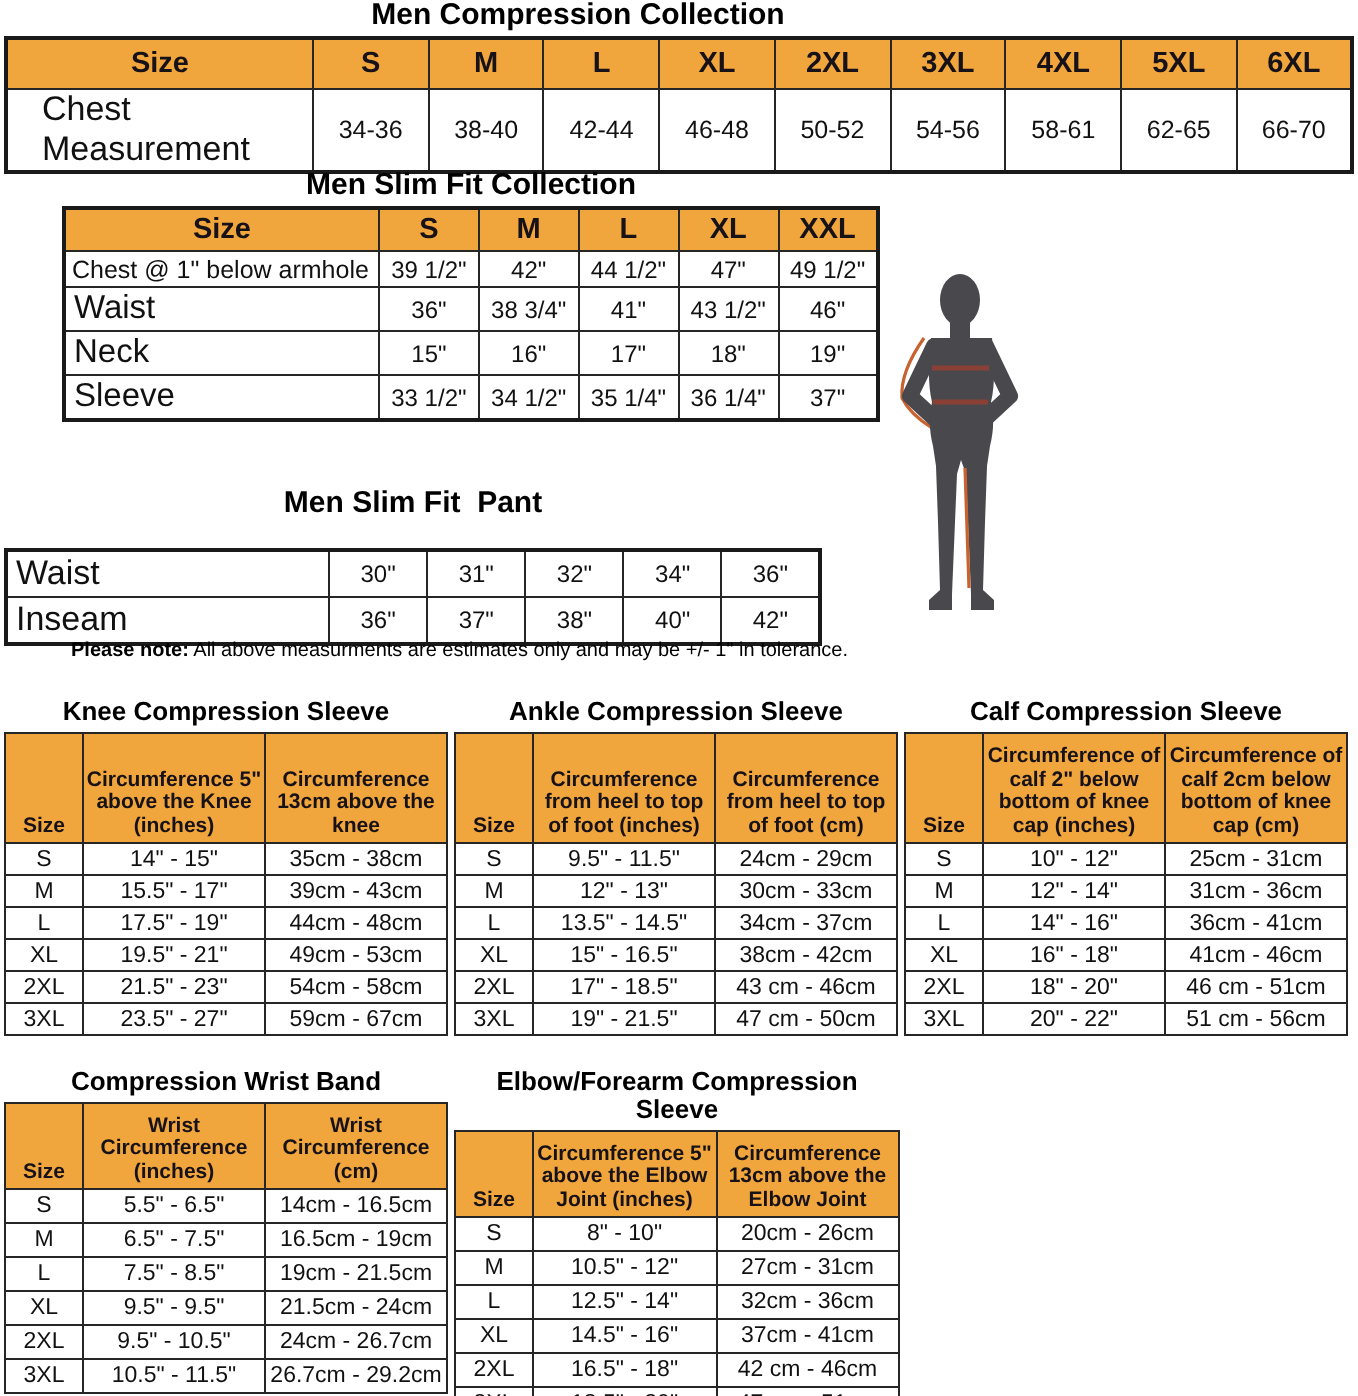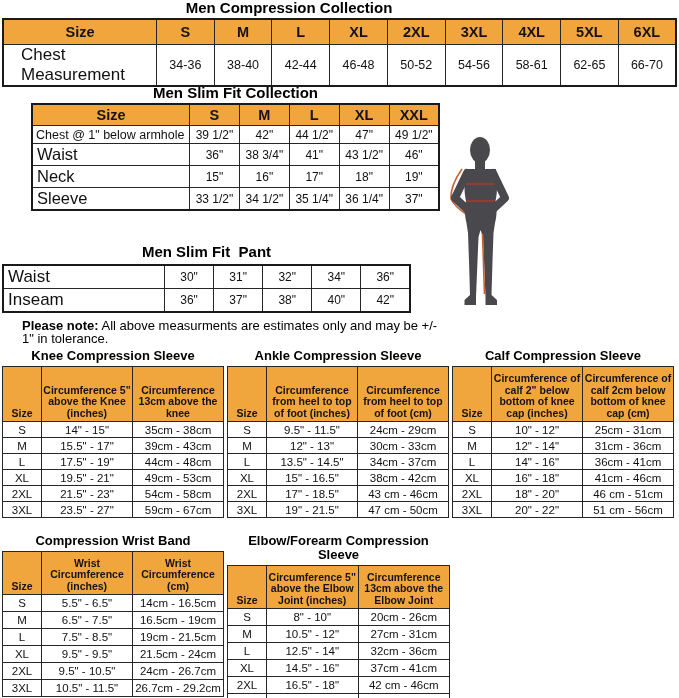--- a/index.html
+++ b/index.html
@@ -32,22 +32,22 @@
   .tbl-slim tbody tr:first-child td{height:17px;}
   .tbl-slim tbody tr:first-child td:first-child{font-size:12.5px;padding-left:3px;}
 
   
   .tbl-pant{width:409px;}
   .tbl-pant td{font-size:12px;height:22px;}
   .tbl-pant td:first-child{text-align:left;font-size:17px;padding-left:4px;width:156px;}
 
   
   .note{
-    position:absolute;left:0;top:319px;width:424px;text-align:left;
-    font-size:13px;line-height:13px;color:#000;padding-left:22px;
+    position:absolute;left:0;top:319px;width:424px;text-align:right;
+    font-size:10px;line-height:13px;color:#000;
   }
   .note .b{font-weight:bold;}
 
   
   .row-flex{position:absolute;left:2px;display:flex;gap:3px;}
   .small-sec{width:222px;}
   .small-sec .tbl-title{font-size:13px;line-height:14px;margin:0 0 3px 0;white-space:normal;}
   .tbl-small{width:222px;border-width:1px;border-color:#222;}
   .tbl-small th{font-size:10.5px;line-height:11.5px;vertical-align:bottom;padding:2px 1px;}
   .tbl-small th:first-child{width:36px;text-align:center;}
@@ -146,21 +146,21 @@
             <td>34 1/2"</td>
             <td>35 1/4"</td>
             <td>36 1/4"</td>
             <td>37"</td>
           </tr>
         </tbody>
       </table>
   </div>
 
   <div class="sec" style="top:244px;left:2px;">
-    <div class="tbl-title" style="width:409px;margin-bottom:4px;">Men Slim Fit  Pant</div>
+    <div class="tbl-title" style="width:409px;margin-bottom:14px;">Men Slim Fit  Pant</div>
     <table class="tbl-pant">
         <tbody>
           <tr>
             <td>Waist</td>
             <td>30"</td>
             <td>31"</td>
             <td>32"</td>
             <td>34"</td>
             <td>36"</td>
           </tr>

